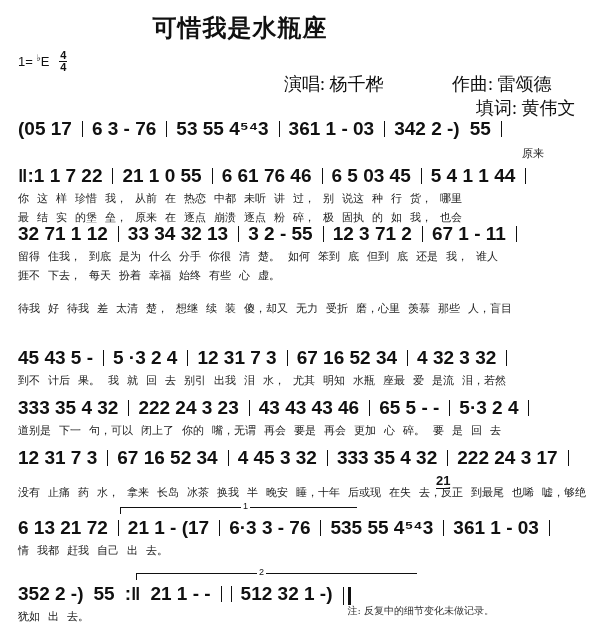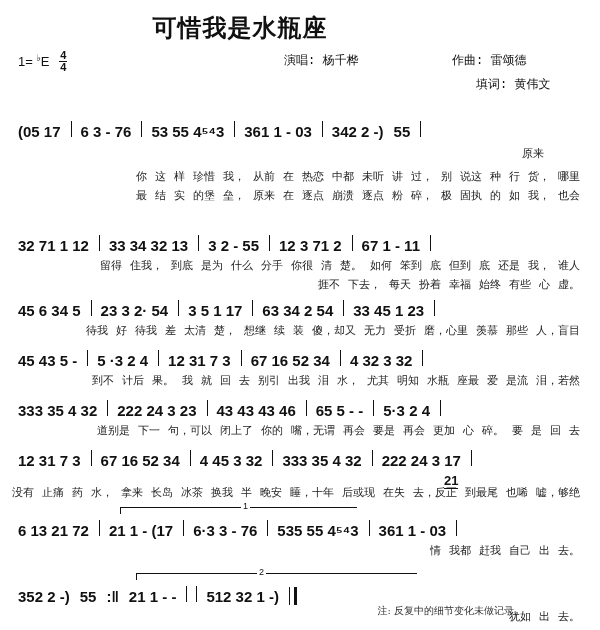--- a/index.html
+++ b/index.html
@@ -2,31 +2,31 @@
 <html><head>
 <meta charset="utf-8">
 <style>
   html,body{margin:0;padding:0;background:#ffffff;}
   body{width:600px;height:630px;overflow:hidden;position:relative;font-family:"Liberation Sans","DejaVu Sans",sans-serif;color:#111;}
   .title{position:absolute;top:12px;left:0;width:480px;text-align:center;font-family:"DejaVu Serif","Liberation Serif",serif;font-weight:bold;font-size:24px;letter-spacing:1px;}
   .key{position:absolute;top:50px;left:18px;font-size:13px;display:flex;align-items:center;gap:10px;}
   .key .flat{font-size:9px;vertical-align:super;}
   .timesig{display:inline-flex;flex-direction:column;align-items:center;font-size:11px;font-weight:bold;line-height:11px;}
   .timesig .bar{width:8px;border-top:1px solid #111;}
-  .credit{position:absolute;font-family:Liberation Mono, monospace;font-size:12px;}
+  .credit{position:absolute;font-family:Liberation Serif, serif;font-size:18px;margin-top:20px;}
   .row{position:absolute;left:18px;width:570px;}
-  .notes{position:relative;display:flex;align-items:flex-end;white-space:nowrap;font-weight:bold;font-size:15px;height:22px;}
+  .notes{position:relative;display:flex;align-items:flex-end;white-space:nowrap;font-weight:bold;font-size:19px;height:22px;}
   .notes .seg{margin-right:10px;position:relative;}
   .notes .barline{display:inline-block;width:1px;height:16px;background:#111;margin:0 9px 0 0;align-self:center;}
   .notes .dbar{display:inline-block;width:4px;height:18px;border-left:1px solid #111;border-right:3px solid #111;margin-right:4px;}
-  .lyrics{display:flex;font-size:11px;color:#222;white-space:nowrap;margin-top:4px;font-family:Liberation Sans, sans-serif;justify-content:flex-end;}
+  .lyrics{display:flex;font-size:11px;color:#222;white-space:nowrap;margin-top:4px;font-family:Liberation Sans, sans-serif;}
   .lyrics span{margin-right:8px;}
   .volta{position:absolute;border-top:1px solid #111;border-left:1px solid #111;height:6px;font-size:9px;}
   .volta span{position:absolute;top:-7px;left:120px;background:#fff;padding:0 2px;}
-  .note-text{position:absolute;right:76px;bottom:12px;font-family:"DejaVu Serif",serif;font-size:10px;color:#333;}
+  .note-text{position:absolute;right:106px;bottom:12px;font-family:"DejaVu Serif",serif;font-size:10px;color:#333;}
 </style>
 </head>
 <body>
 
 <div class="title">可惜我是水瓶座</div>
 
 <div class="key">
   <span><span>1=</span> <span class="flat">♭</span><span>E</span></span>
   <span class="timesig">
     <span>4</span>
@@ -61,20 +61,32 @@
         <span class="barline"></span>
         <span class="seg">342 2 -)</span>
         <span class="seg">55</span>
         <span class="barline"></span>
       </div>
       <div class="lyrics" style="position: absolute; left: 504px; top: 24px;">
         <span>原来</span>
       </div>
     </div>
     <div class="row" style="top: 165px;">
+      <div class="notes">
+        <span class="seg">‖:1 1 7 22</span>
+        <span class="barline"></span>
+        <span class="seg">21 1 0 55</span>
+        <span class="barline"></span>
+        <span class="seg">6 61 76 46</span>
+        <span class="barline"></span>
+        <span class="seg">6 5 03 45</span>
+        <span class="barline"></span>
+        <span class="seg">5 4 1 1 44</span>
+        <span class="barline"></span>
+      </div>
       <div class="lyrics">
         <span>你</span>
         <span>这</span>
         <span>样</span>
         <span>珍惜</span>
         <span>我，</span>
         <span>从前</span>
         <span>在</span>
         <span>热恋</span>
         <span>中都</span>
@@ -102,21 +114,21 @@
         <span>粉</span>
         <span>碎，</span>
         <span>极</span>
         <span>固执</span>
         <span>的</span>
         <span>如</span>
         <span>我，</span>
         <span>也会</span>
       </div>
     </div>
-    <div class="row" style="top: 232px;">
+    <div class="row" style="top: 223px;">
       <div class="notes">
         <span class="seg">32 71 1 12</span>
         <span class="barline"></span>
         <span class="seg">33 34 32 13</span>
         <span class="barline"></span>
         <span class="seg">3 2 - 55</span>
         <span class="barline"></span>
         <span class="seg">12 3 71 2</span>
         <span class="barline"></span>
         <span class="seg">67 1 - 11</span>
@@ -147,32 +159,20 @@
         <span>每天</span>
         <span>扮着</span>
         <span>幸福</span>
         <span>始终</span>
         <span>有些</span>
         <span>心</span>
         <span>虚。</span>
       </div>
     </div>
     <div class="row" style="top: 297px;">
-      <div class="notes">
-        <span class="seg">45 6 34 5</span>
-        <span class="barline"></span>
-        <span class="seg">23 3 2· 54</span>
-        <span class="barline"></span>
-        <span class="seg">3 5 1 17</span>
-        <span class="barline"></span>
-        <span class="seg">63 34 2 54</span>
-        <span class="barline"></span>
-        <span class="seg">33 45 1 23</span>
-        <span class="barline"></span>
-      </div>
       <div class="lyrics">
         <span>待我</span>
         <span>好</span>
         <span>待我</span>
         <span>差</span>
         <span>太清</span>
         <span>楚，</span>
         <span>想继</span>
         <span>续</span>
         <span>装</span>
@@ -257,21 +257,21 @@
         <span class="barline"></span>
         <span class="seg">67 16 52 34</span>
         <span class="barline"></span>
         <span class="seg">4 45 3 32</span>
         <span class="barline"></span>
         <span class="seg">333 35 4 32</span>
         <span class="barline"></span>
         <span class="seg">222 24 3 17</span>
         <span class="barline"></span>
       </div>
-      <div style="position: absolute; left: 418px; top: 26px; font-weight: bold; font-size: 13px; border-bottom: 1px solid rgb(17, 17, 17); margin-left: 8px;">21</div>
+      <div style="position: absolute; left: 418px; top: 26px; font-weight: bold; font-size: 13px; border-bottom: 1px solid rgb(17, 17, 17);">21</div>
       <div class="lyrics" style="margin-top: 16px;">
         <span>没有</span>
         <span>止痛</span>
         <span>药</span>
         <span>水，</span>
         <span>拿来</span>
         <span>长岛</span>
         <span>冰茶</span>
         <span>换我</span>
         <span>半</span>

